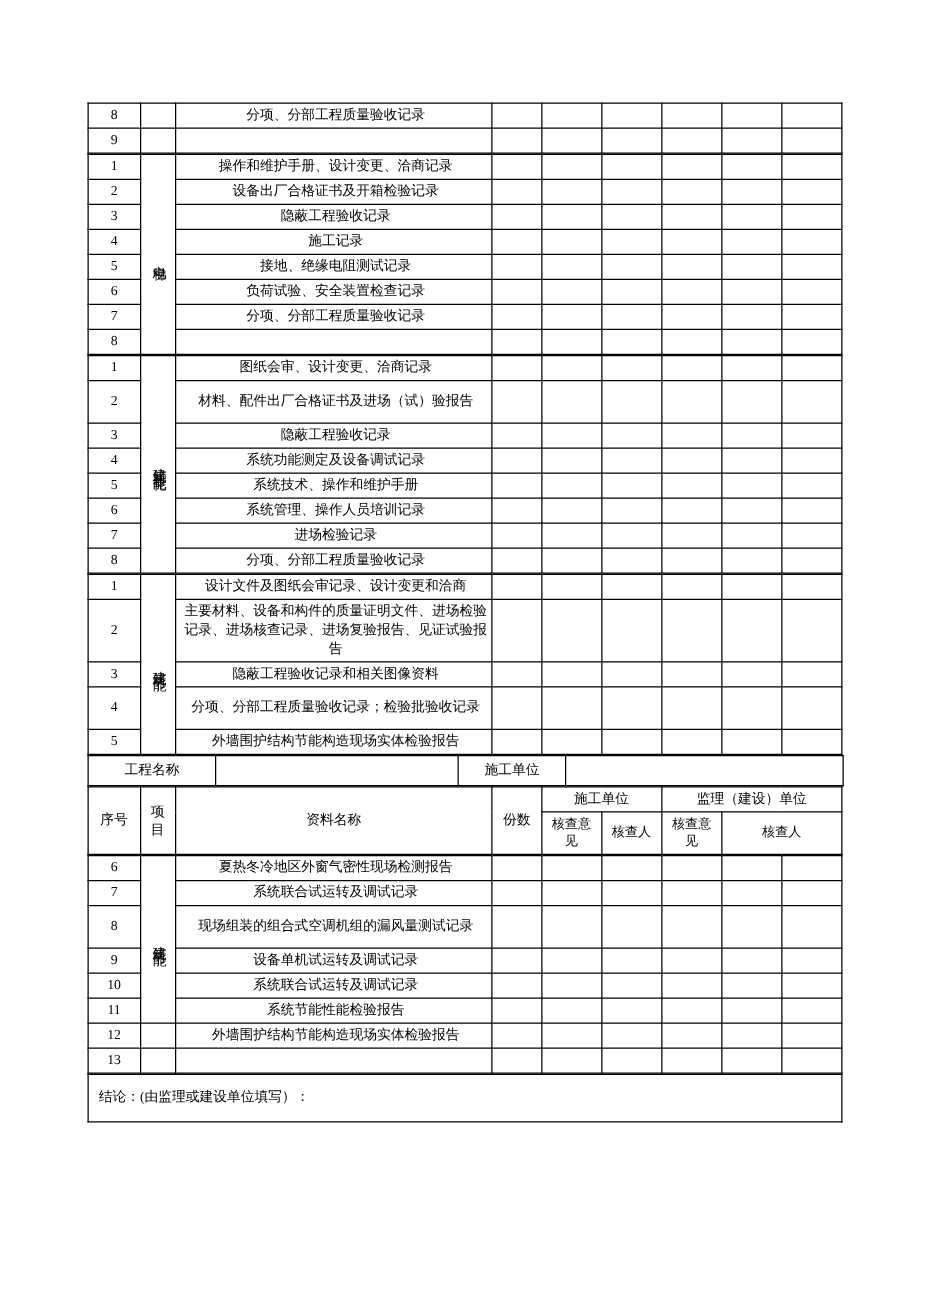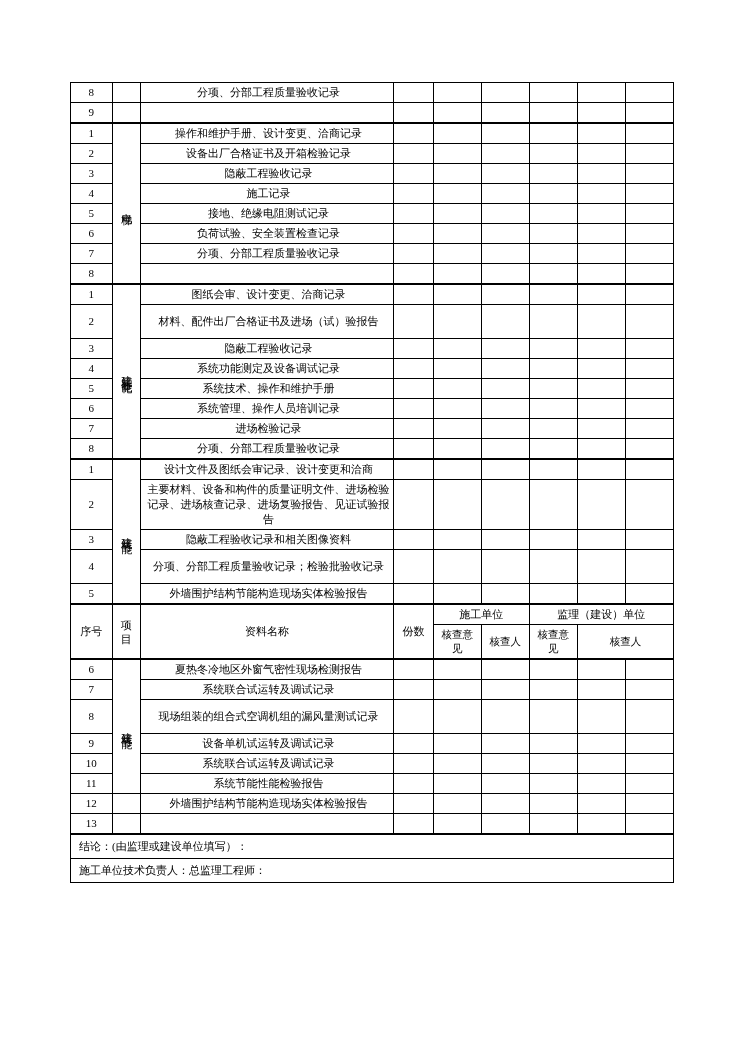--- a/index.html
+++ b/index.html
@@ -75,21 +75,21 @@
   .hdr-center {
     text-align: center;
   }
   .small {
     font-size: 10.5px;
     line-height: 14px;
   }
   .concl td {
     text-align: left;
     padding-left: 8px;
-    height: 24px;
+    height: 38px;
   }
 </style>
 </head>
 <body>
 
 <div class="page">
   <div class="sheet">
 
     <table>
       <colgroup>
@@ -389,20 +389,36 @@
         <td class="c1"></td>
         <td class="c2"></td>
         <td class="c3"></td>
         <td class="c4"></td>
         <td class="c5"></td>
         <td class="c6"></td>
       </tr>
     </tbody>
       </table>
 
+    <table>
+      <colgroup>
+        <col style="width:102px">
+          <col style="width:194px">
+          <col style="width:86px">
+          <col style="width:222px">
+      </colgroup>
+      <tbody>
+          <tr>
+        <td class="hdr-center" style="height:24px">工程名称</td>
+        <td></td>
+        <td class="hdr-center">施工单位</td>
+        <td></td>
+      </tr>
+    </tbody>
+      </table>
 
     <table>
       <colgroup>
         <col style="width:38px">
           <col style="width:26px">
           <col style="width:232px">
         <col style="width:36px">
           <col style="width:44px">
           <col style="width:44px">
           <col style="width:44px">
@@ -526,20 +542,17 @@
         <td class="c6"></td>
       </tr>
     </tbody>
       </table>
 
     <table class="concl">
       <tbody>
           <tr>
         <td>结论：(由监理或建设单位填写）：</td>
       </tr>
-      <tr>
-        <td>施工单位技术负责人：总监理工程师：</td>
-      </tr>
     </tbody>
       </table>
 
   </div>
 </div>
 
 </body></html>

